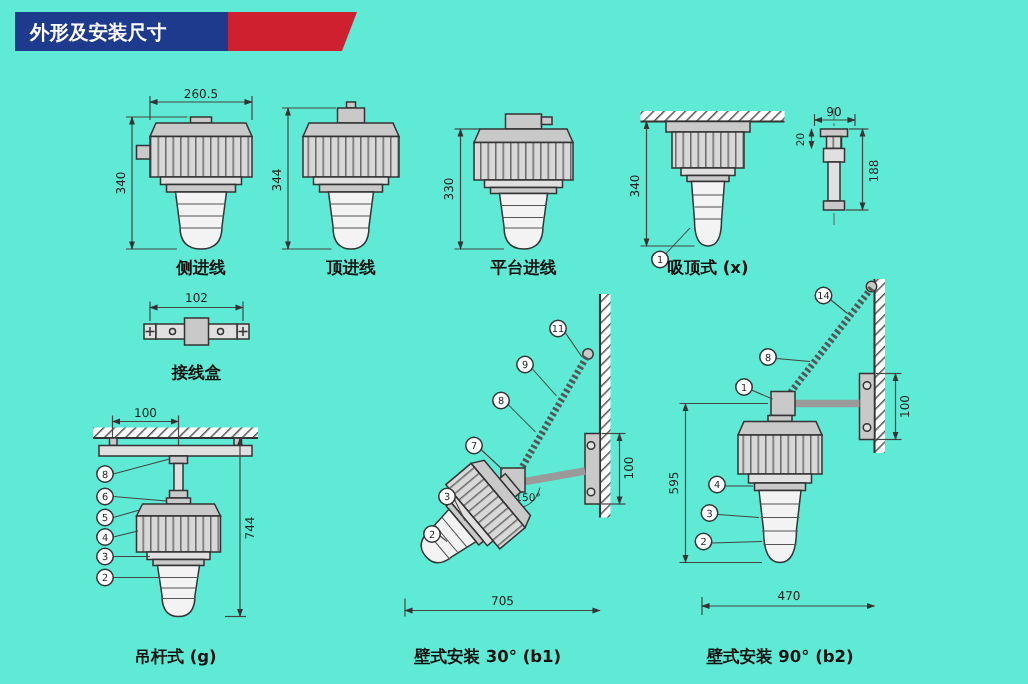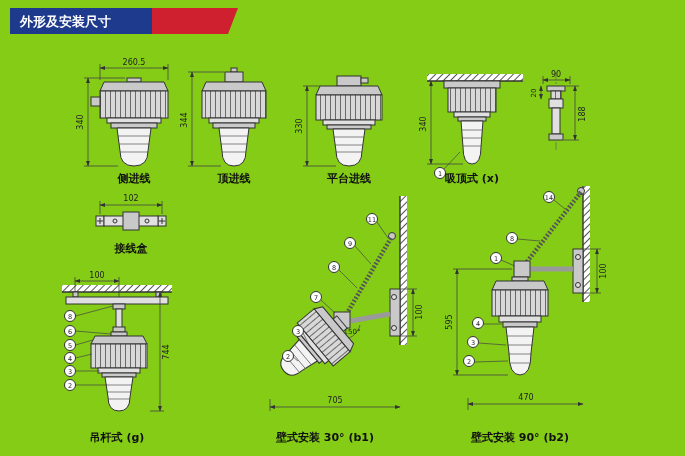--- a/index.html
+++ b/index.html
@@ -1,16 +1,16 @@
 <!DOCTYPE html>
 <html><head>
 <meta charset="utf-8">
 <style>
   html,body{margin:0;padding:0;background:#fff;}
-  .page{position:relative;width:685px;height:456px;background:#84cc16;overflow:hidden;
+  .page{position:relative;width:685px;height:456px;background:#5eead4;overflow:hidden;
         font-family:"DejaVu Sans","Liberation Sans",sans-serif;}
   svg text{font-family:"DejaVu Sans","Liberation Sans",sans-serif;fill:#222;}
   .dim{stroke:#444;stroke-width:.8;fill:none;}
   .edge{stroke:#333;stroke-width:1;fill:none;}
   .thick{stroke:#333;stroke-width:1.4;fill:none;}
   .part-dark{fill:#c9c9c9;stroke:#333;stroke-width:1;}
   .part-mid{fill:#e0e0e0;stroke:#333;stroke-width:1;}
   .glass{fill:#f3f3f3;stroke:#333;stroke-width:1;}
   .fins{fill:url(#fins);stroke:#333;stroke-width:1;}
   .ring{stroke:#555;stroke-width:.7;}

